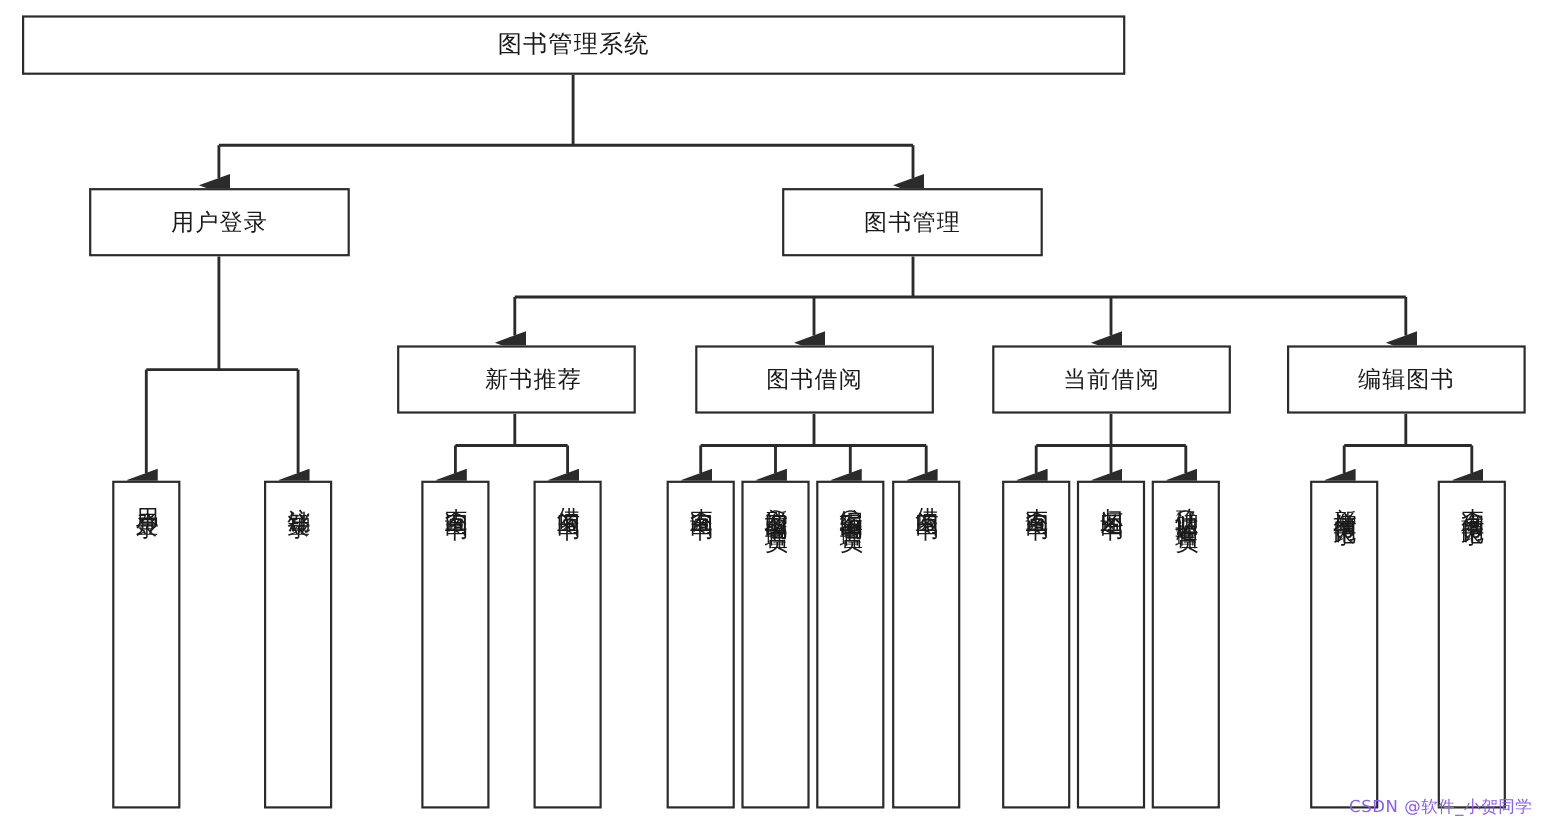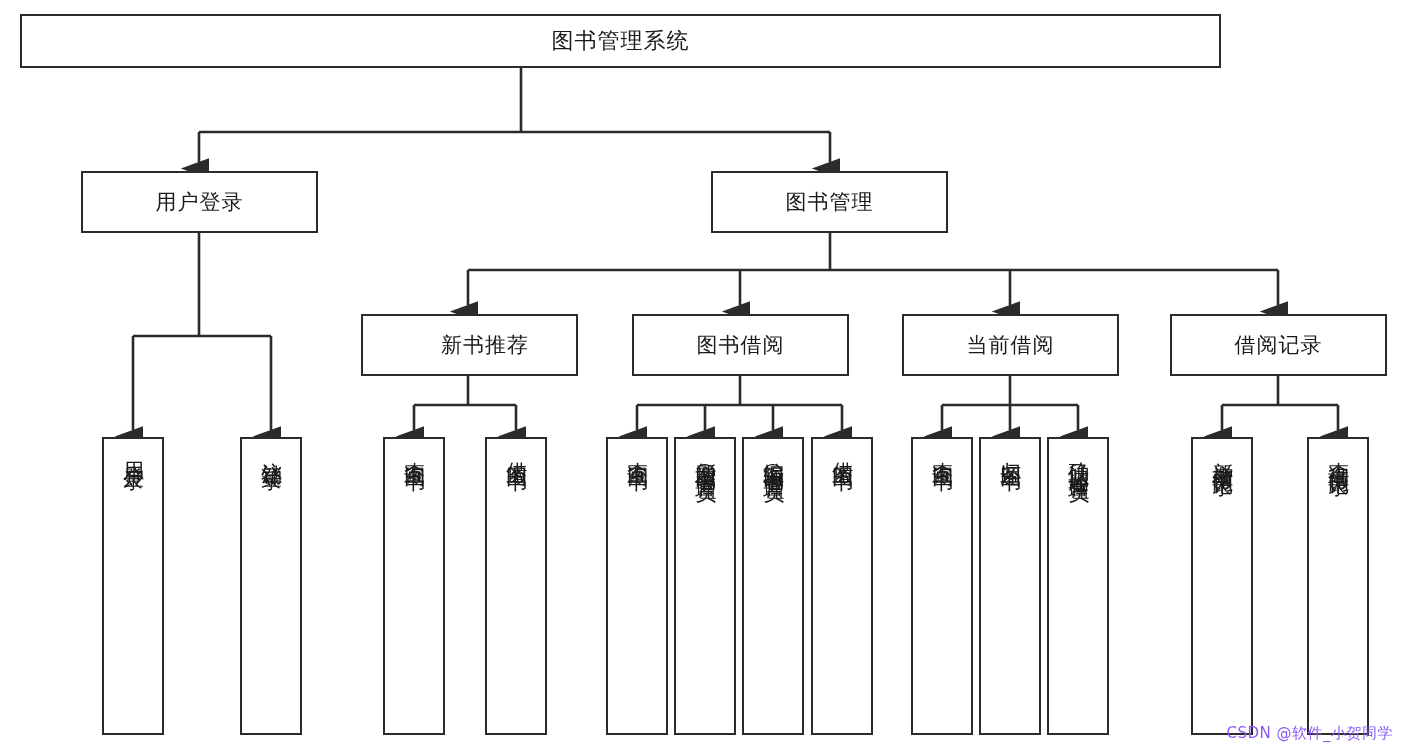--- a/index.html
+++ b/index.html
@@ -112,42 +112,42 @@
       <path d="M1010,405 L1010,430" marker-end="url(#arrow)"></path>
       <path d="M1078,405 L1078,430" marker-end="url(#arrow)"></path>
 
       <path d="M1278,376 L1278,405"></path>
       <path d="M1222,405 L1338,405"></path>
       <path d="M1222,405 L1222,430" marker-end="url(#arrow)"></path>
       <path d="M1338,405 L1338,430" marker-end="url(#arrow)"></path>
     </g>
   </svg>
 
-  <div class="node root" style="left:20px;top:14px;width:1201px;height:54px;">
+  <div class="node root" style="left:20px;top:14px;width:1003px;height:54px;">
     <span class="node-label">图书管理系统</span>
   </div>
 
   <div class="node level2" style="left:81px;top:171px;width:237px;height:62px;">
     <span class="node-label">用户登录</span>
   </div>
   <div class="node level2" style="left:711px;top:171px;width:237px;height:62px;">
     <span class="node-label">图书管理</span>
   </div>
 
   <div class="node level3" style="left:361px;top:314px;width:217px;height:62px;padding-left:31px;">
     <span class="node-label">新书推荐</span>
   </div>
   <div class="node level3" style="left:902px;top:314px;width:217px;height:62px;">
     <span class="node-label">当前借阅</span>
   </div>
   <div class="node level3" style="left:632px;top:314px;width:217px;height:62px;">
     <span class="node-label">图书借阅</span>
   </div>
   <div class="node level3" style="left:1170px;top:314px;width:217px;height:62px;">
-    <span class="node-label">借阅记录</span>
+    <span class="node-label">编辑图书</span>
   </div>
 
   <div class="node leaf" style="left:102px;top:437px;width:62px;height:298px;">
     <span class="node-label">用户登录</span>
   </div>
   <div class="node leaf" style="left:240px;top:437px;width:62px;height:298px;">
     <span class="node-label">注销登录</span>
   </div>
 
   <div class="node leaf" style="left:383px;top:437px;width:62px;height:298px;">

